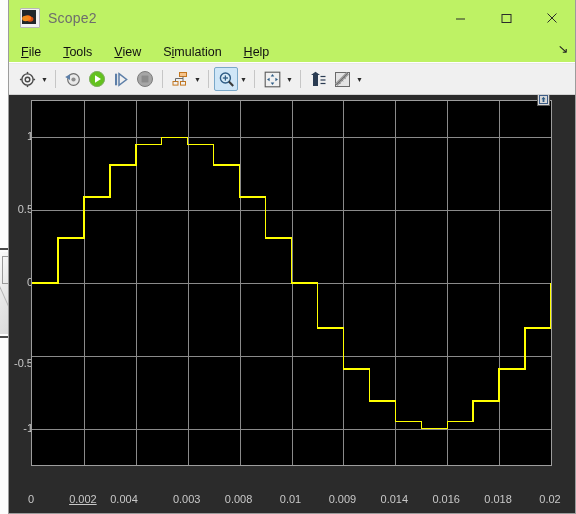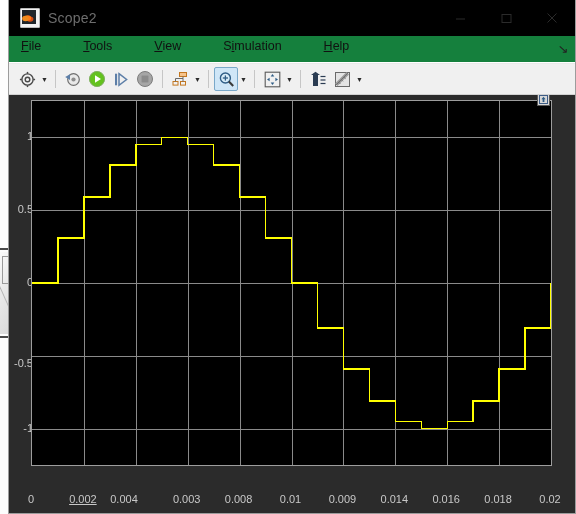--- a/index.html
+++ b/index.html
@@ -37,21 +37,21 @@
   #scope-window{
     position:absolute;left:8px;top:0;width:568px;height:514px;
     background:#ffffff;
     border:1px solid #9c9c9c;border-top:none;
     box-sizing:border-box;
     display:flex;flex-direction:column;
   }
 
   
   #title-bar{
-    height:36px;min-height:36px;background:#000000;
+    height:36px;min-height:36px;background:#bef264;
     display:flex;align-items:center;position:relative;
   }
   #app-icon{
     width:18px;height:18px;margin-left:11px;margin-right:8px;
     background:#f2f2f2;border:1px solid #b9b9b9;
     position:relative;flex:none;border-radius:1px;
   }
   #app-icon .wave{
     position:absolute;left:1px;top:1px;width:14px;height:14px;
     background:#20262b;overflow:hidden;
@@ -68,24 +68,23 @@
   }
   .win-btn{
     width:46px;height:36px;display:flex;align-items:center;justify-content:center;
     font-size:13px;color:#2b2b2b;
   }
   #win-buttons{position:absolute;right:0;top:0;display:flex;}
   .win-btn svg{display:block;}
 
   
   #menu-bar{
-    height:26px;min-height:26px;background:#15803d;
-    display:flex;align-items:flex-start;position:relative;
+    height:26px;min-height:26px;background:#bef264;
+    display:flex;align-items:flex-end;position:relative;
     border-bottom:1px solid #ffffff;
-    gap:20px;
   }
   .menu-item{
     font-size:12.5px;color:#111111;padding:3px 10px;margin-left:2px;
     white-space:nowrap;
   }
   .menu-item u{text-decoration:underline;}
   #menu-overflow{
     position:absolute;right:7px;top:6px;font-size:12px;color:#222;
     transform:scaleX(1.1);
   }

